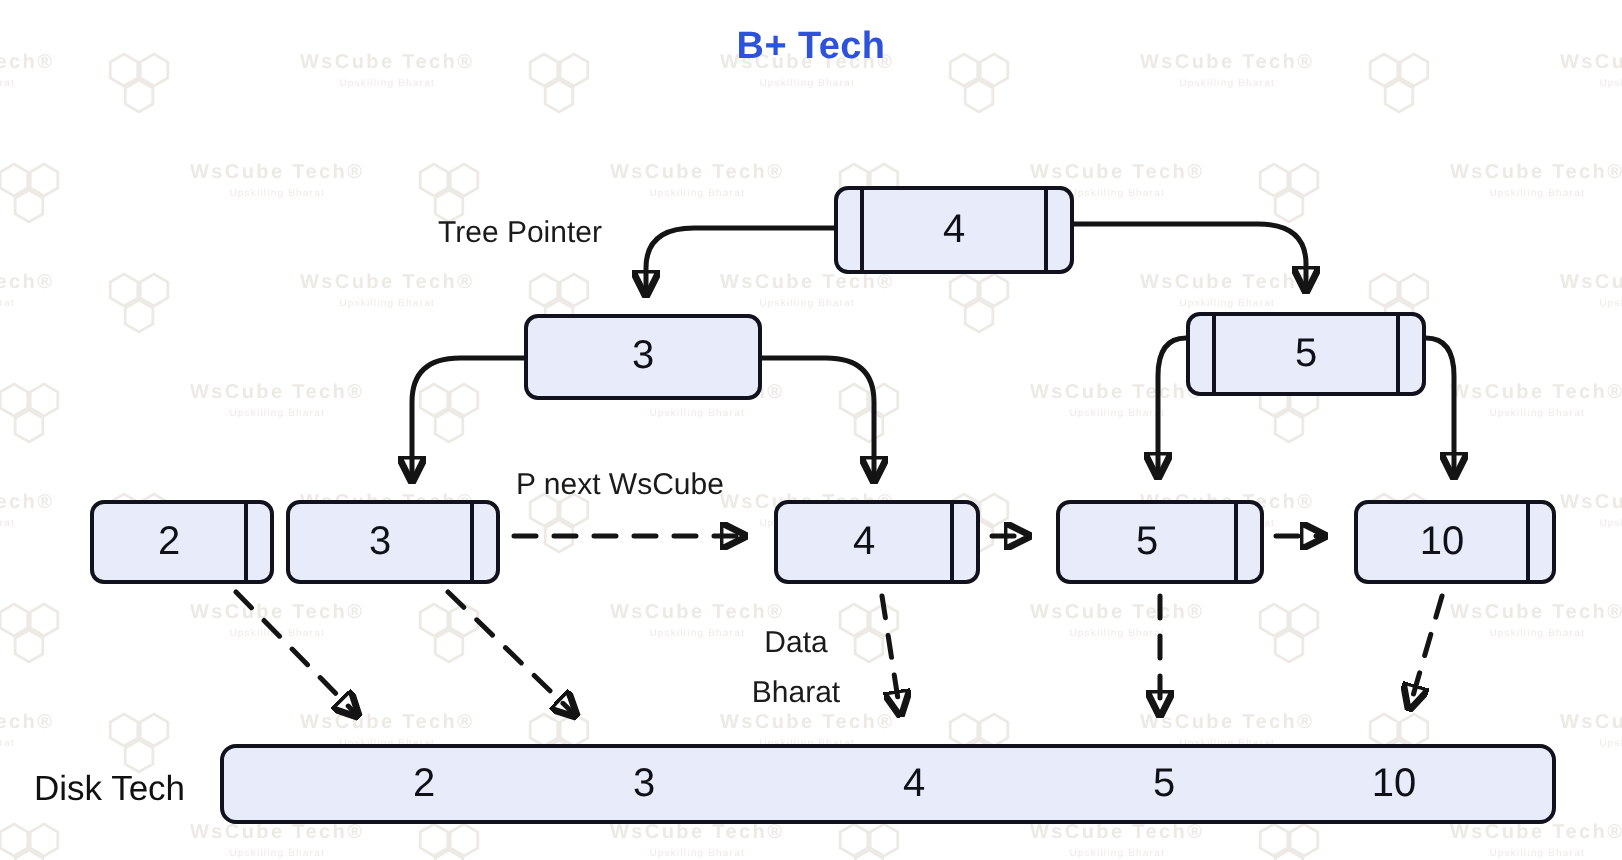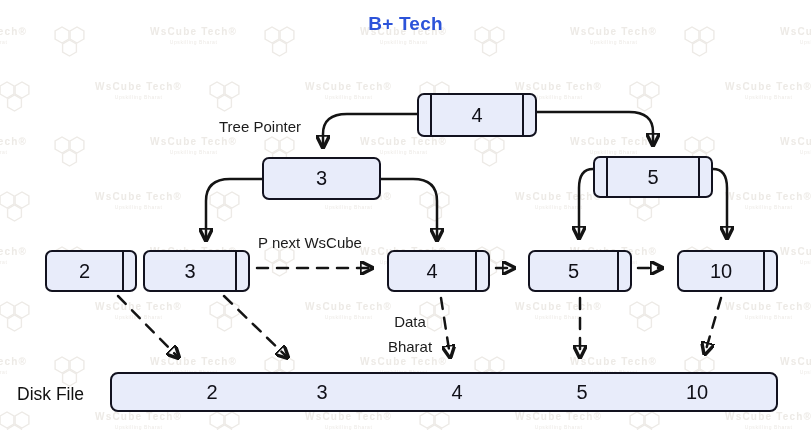--- a/index.html
+++ b/index.html
@@ -434,27 +434,27 @@
     <path class="dash" d="M 496,268 H 513" marker-end="url(#ah)"></path>
     <path class="dash" d="M 638,268 H 661" marker-end="url(#ah)"></path>
 
     <path class="dash" d="M 118,296 L 178,357" marker-end="url(#ah)"></path>
     <path class="dash" d="M 224,296 L 287,357" marker-end="url(#ah)"></path>
     <path class="dash" d="M 441,298 L 450,356" marker-end="url(#ah)"></path>
     <path class="dash" d="M 580,298 V 356" marker-end="url(#ah)"></path>
     <path class="dash" d="M 721,298 L 705,353" marker-end="url(#ah)"></path>
   </svg>
 
-  <div class="label" style="left:219px;top:118px;">Tree Pointer</div>
+  <div class="label" style="left:219px;top:108px;">Tree Pointer</div>
   <div class="label" style="left:258px;top:234px;">P next WsCube</div>
-  <div class="label center" style="left:364px;top:310px;width:92px;line-height:1.65;">
+  <div class="label center" style="left:352px;top:310px;width:92px;line-height:1.65;">
     <div>Data</div>
     <div>Bharat</div>
   </div>
-  <div class="disk-label">Disk File</div>
+  <div class="disk-label">Disk Tech</div>
 
   <div class="node" style="left:417px;top:93px;width:120px;height:44px;">
     <span class="slot l"></span>
     <span class="value">4</span>
     <span class="slot r"></span>
   </div>
 
   <div class="node" style="left:262px;top:157px;width:119px;height:43px;">
     <span class="value">3</span>
   </div>

